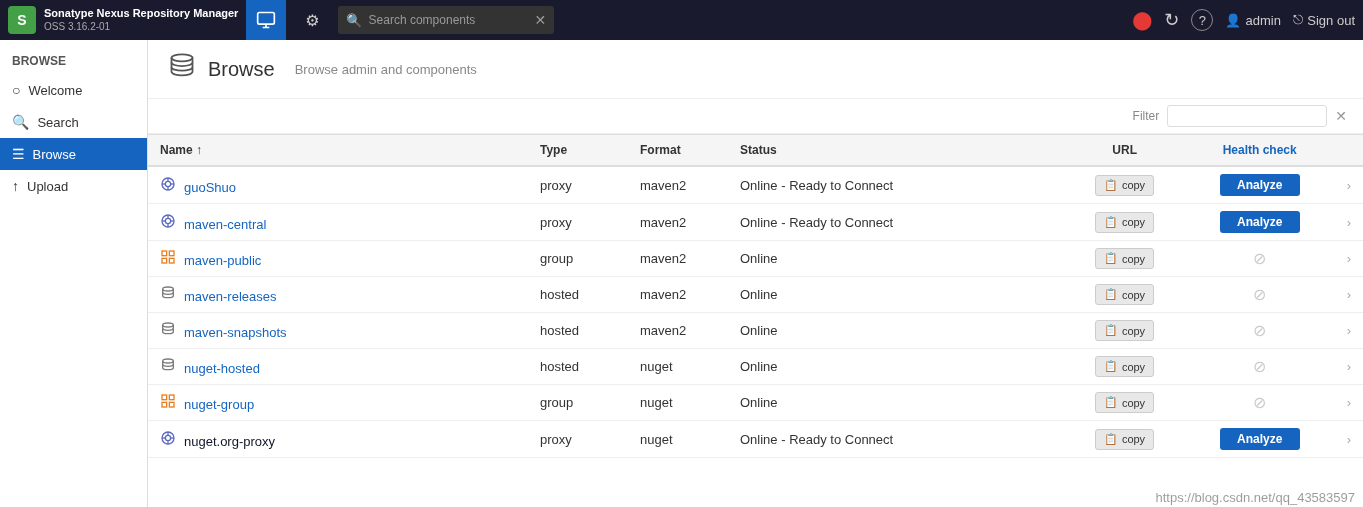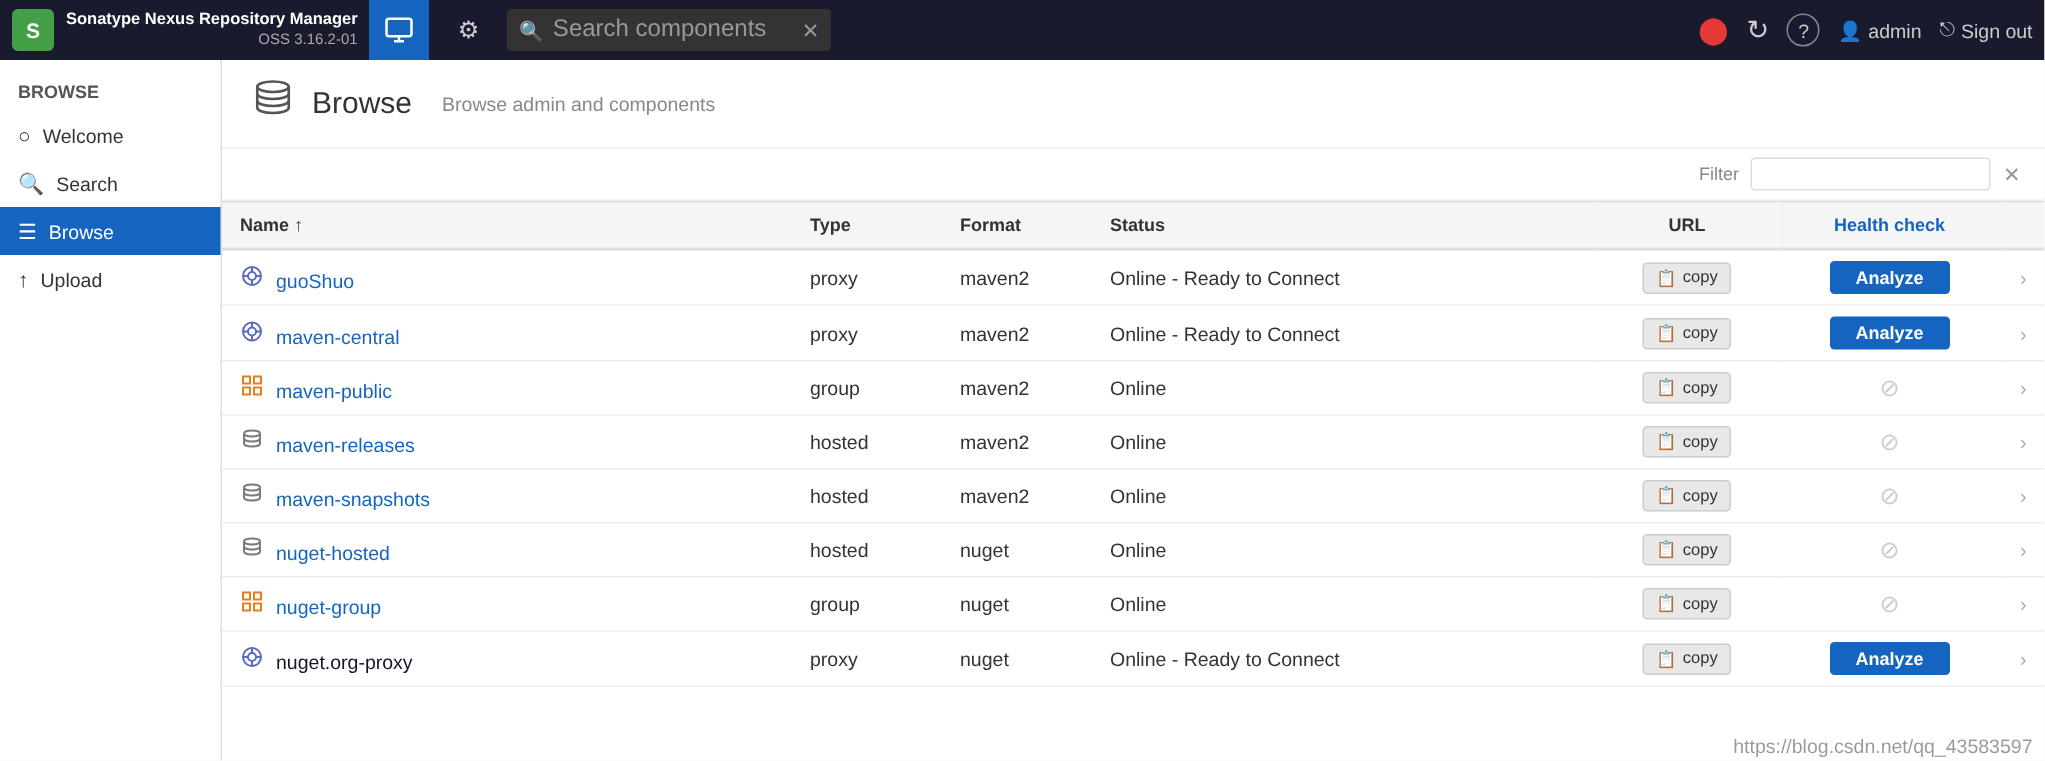--- a/index.html
+++ b/index.html
@@ -26,21 +26,21 @@
       height: 28px;
       background: #43a047;
       border-radius: 4px;
       display: flex;
       align-items: center;
       justify-content: center;
       color: white;
       font-weight: bold;
       font-size: 14px;
     }
-    .brand-text { line-height: 1.2; text-align: right; }
+    .brand-text { line-height: 1.2; }
     .brand-title { font-size: 11px; font-weight: bold; color: white; }
     .brand-version { font-size: 10px; color: #aaa; }
 
     .topbar-browse-btn {
       width: 40px; height: 40px;
       background: #1565c0;
       display: flex; align-items: center; justify-content: center;
       color: white; cursor: pointer; font-size: 18px;
     }
     .topbar-gear-btn {
@@ -54,21 +54,21 @@
       border-radius: 3px;
       padding: 0 8px;
       height: 28px;
       gap: 6px;
     }
     .search-box input {
       background: transparent;
       border: none;
       outline: none;
       color: #ccc;
-      font-size: 16px;
+      font-size: 12px;
       width: 160px;
     }
     .search-box input::placeholder { color: #999; }
     .search-clear {
       color: #999; cursor: pointer; font-size: 14px;
     }
     .topbar-spacer { flex: 1; }
     .topbar-right {
       display: flex; align-items: center; gap: 12px; color: #ccc;
     }

